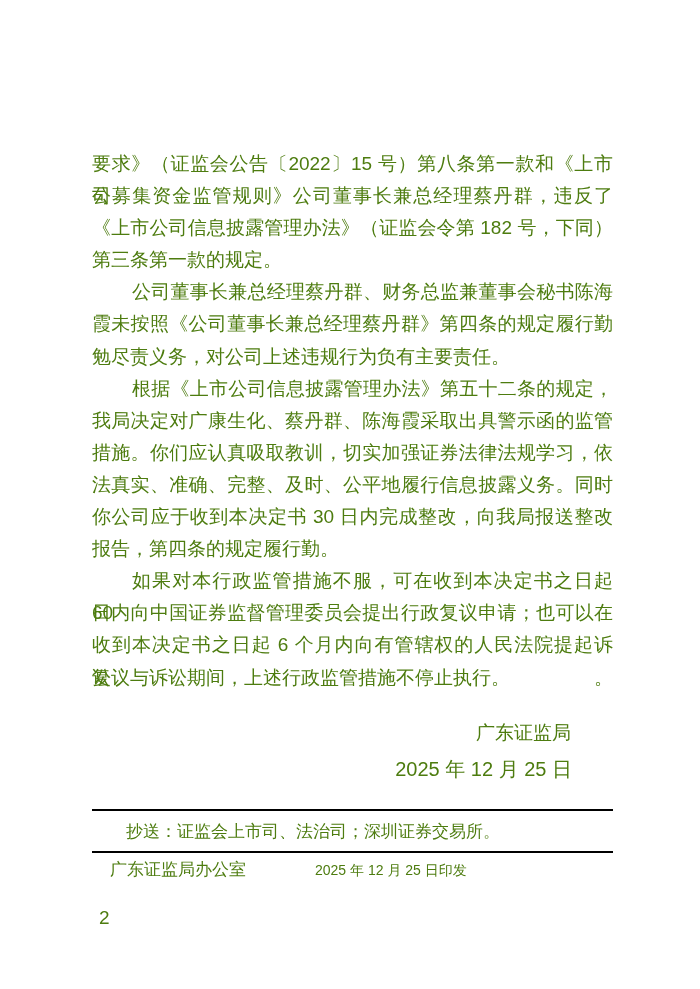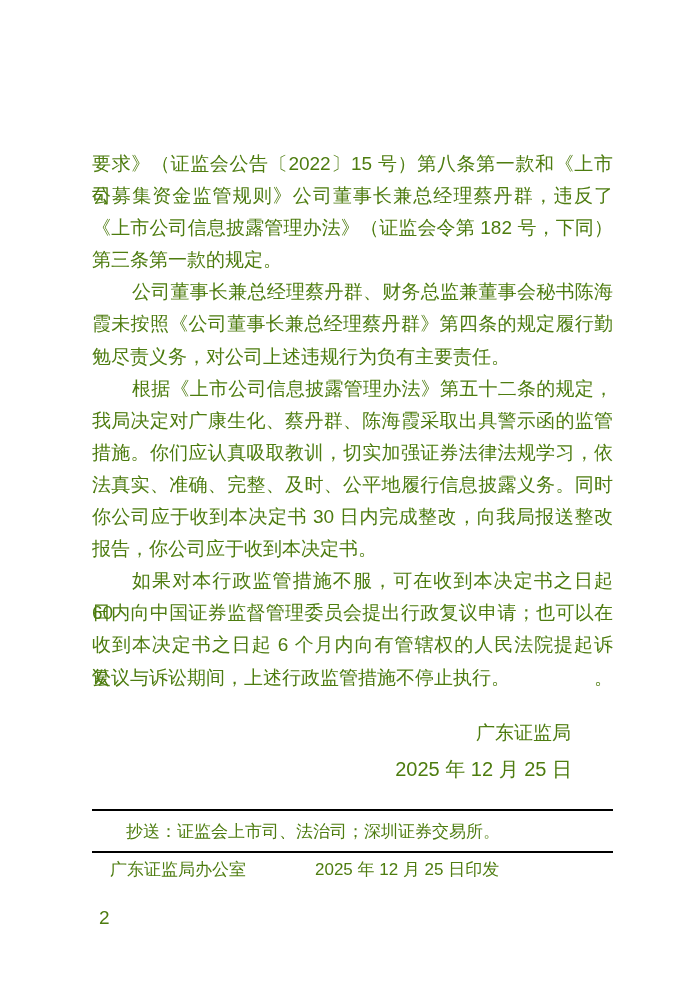--- a/index.html
+++ b/index.html
@@ -71,21 +71,21 @@
     position: absolute;
     left: 110px;
     top: 831px;
     font-size: 17px;
     line-height: 22px;
   }
   .print-date {
     position: absolute;
     left: 315px;
     top: 831px;
-    font-size: 17px;
+    font-size: 14px;
     line-height: 22px;
   }
   .page-number {
     position: absolute;
     left: 99px;
     top: 878px;
     font-size: 19px;
     line-height: 24px;
   }
 </style>
@@ -108,21 +108,21 @@
       <div class="line just">霞未按照《公司董事长兼总经理蔡丹群》第四条的规定履行勤</div>
       <div class="line">勉尽责义务，对公司上述违规行为负有主要责任。</div>
     </div>
 
     <div>
       <div class="line just indent">根据《上市公司信息披露管理办法》第五十二条的规定，</div>
       <div class="line just">我局决定对广康生化、蔡丹群、陈海霞采取出具警示函的监管</div>
       <div class="line just">措施。你们应认真吸取教训，切实加强证券法律法规学习，依</div>
       <div class="line just">法真实、准确、完整、及时、公平地履行信息披露义务。同时</div>
       <div class="line just">你公司应于收到本决定书 30 日内完成整改，向我局报送整改</div>
-      <div class="line">报告，你公司应于收到本决定书。</div>
+      <div class="line">报告，第四条的规定履行勤。</div>
     </div>
 
     <div>
       <div class="line just indent">如果对本行政监管措施不服，可在收到本决定书之日起 60</div>
       <div class="line just">日内向中国证券监督管理委员会提出行政复议申请；也可以在</div>
       <div class="line just">收到本决定书之日起 6 个月内向有管辖权的人民法院提起诉讼。</div>
       <div class="line">复议与诉讼期间，上述行政监管措施不停止执行。</div>
     </div>
 
   </div>

